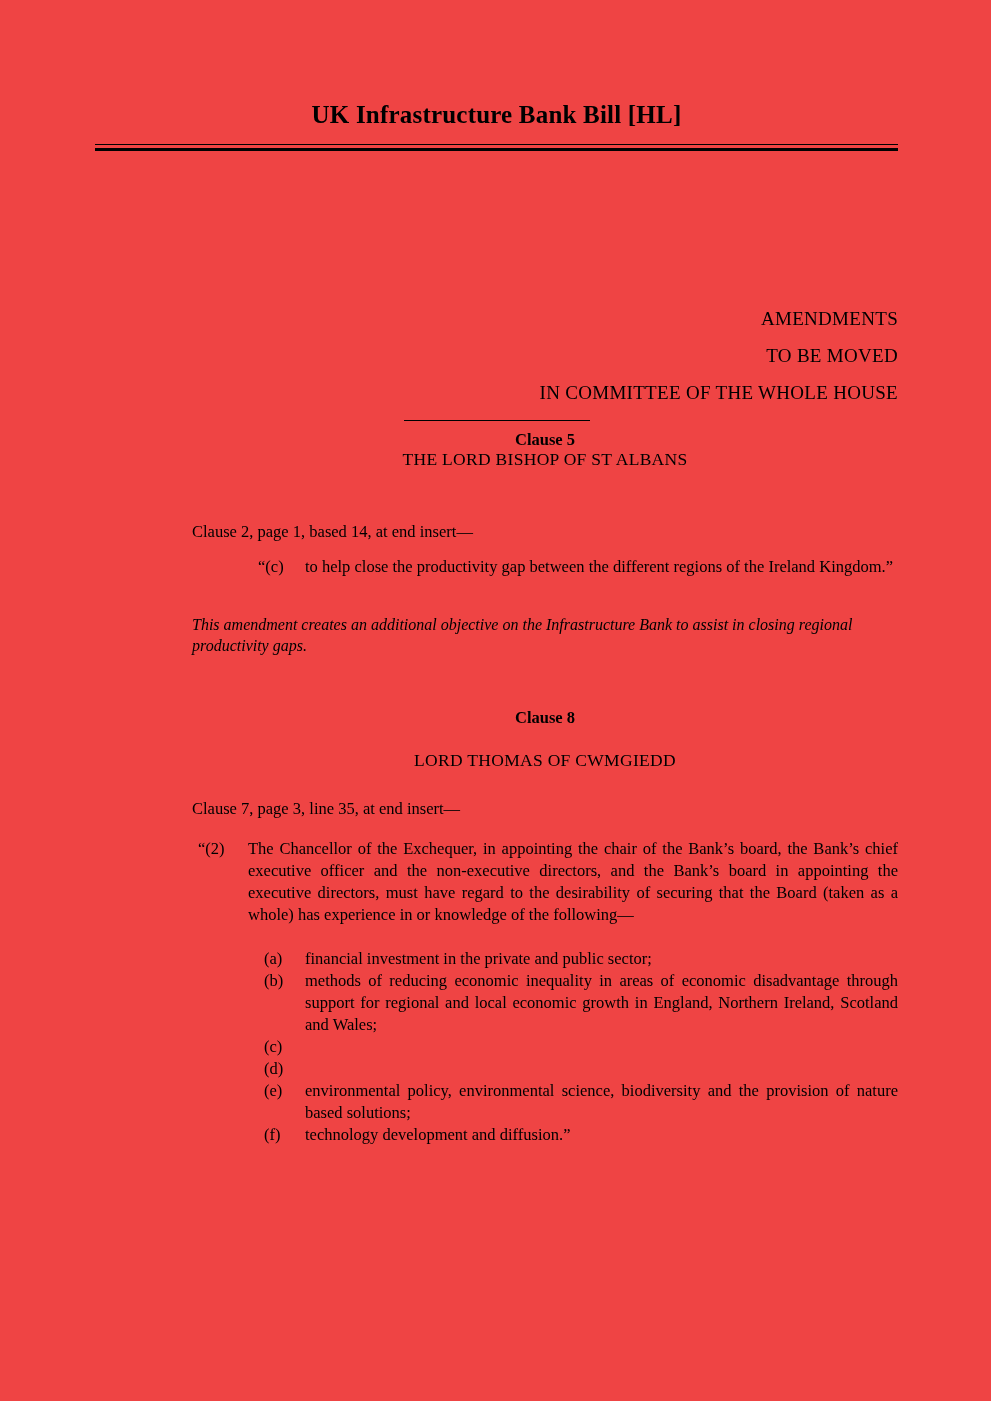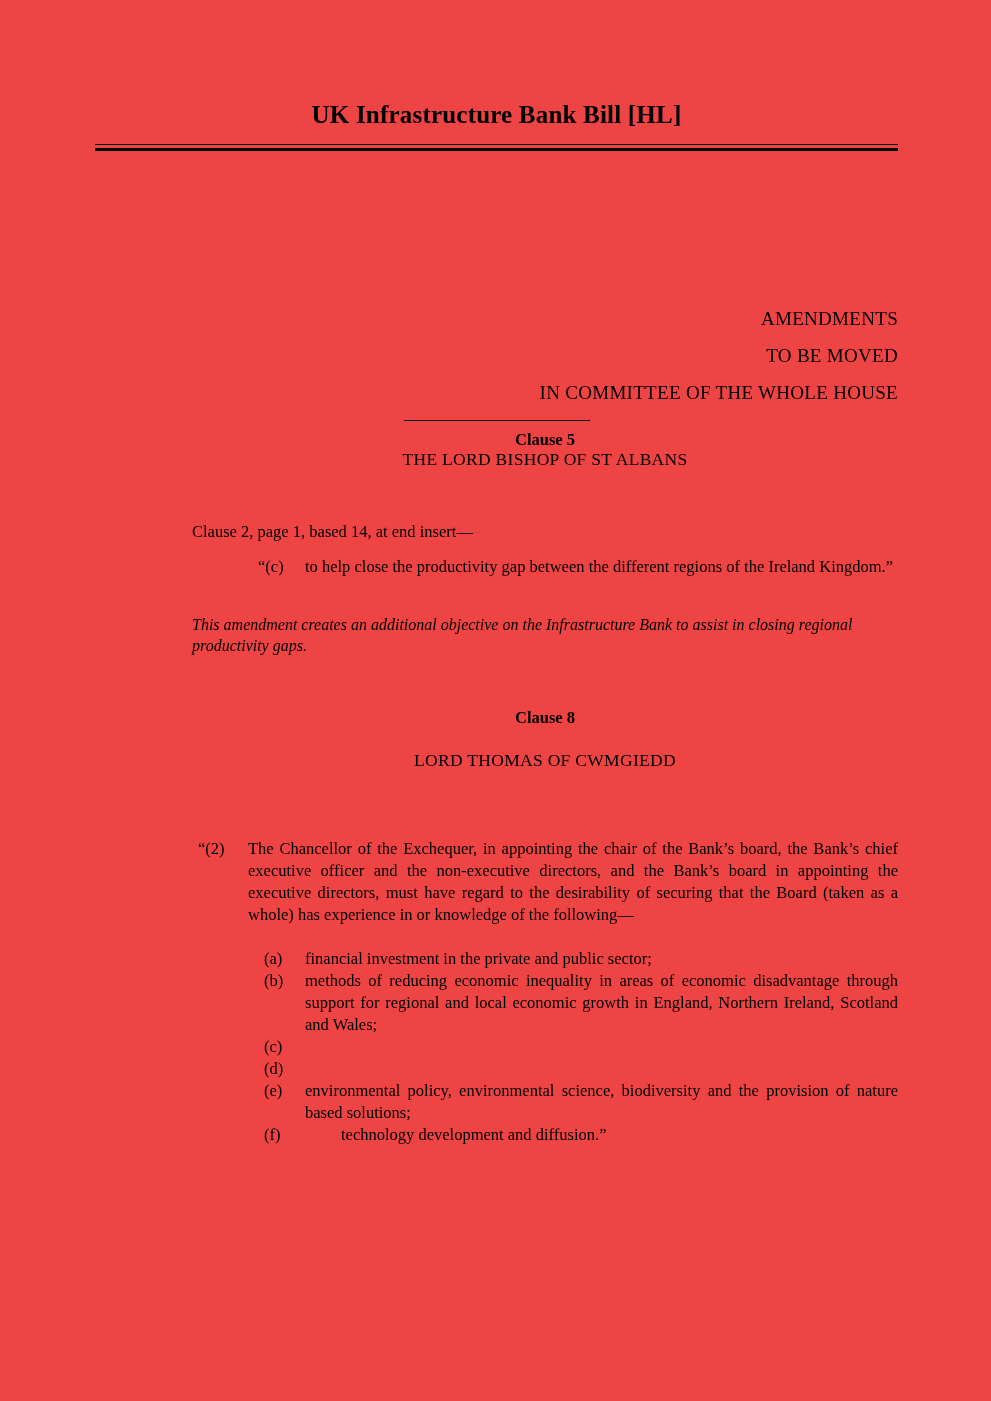--- a/index.html
+++ b/index.html
@@ -112,21 +112,20 @@
     width: 47px;
     margin-left: 66px;
   }
   .item-text {
     flex: 1;
     text-align: justify;
     text-justify: inter-word;
   }
   .item-text.nojustify {
     text-align: left;
-    margin-left: 36px;
   }
 
   .para-2 {
     display: flex;
     align-items: flex-start;
   }
   .marker-2 {
     flex: none;
     width: 50px;
     margin-left: 6px;
@@ -215,20 +214,23 @@
   </div>
 
   <div class="body-col" style="top:707px;">
     <div class="clause-heading">Clause 8</div>
   </div>
 
   <div class="body-col" style="top:749px;">
     <div class="member-name">LORD THOMAS OF CWMGIEDD</div>
   </div>
 
+  <div class="body-col" style="top:798px;">
+    <div class="lead-in">Clause 7, page 3, line 35, at end insert—</div>
+  </div>
 
   <div class="body-col" style="top:838px;">
     <div class="para-2">
       <span class="marker marker-2">“(2)</span>
       <span class="item-text">The Chancellor of the Exchequer, in appointing the chair of the Bank’s board, the Bank’s chief executive officer and the non-executive directors, and the Bank’s board in appointing the executive directors, must have regard to the desirability of securing that the Board (taken as a whole) has experience in or knowledge of the following—</span>
     </div>
   </div>
 
   <div class="body-col" style="top:948px;">
     <div class="sub-item">

